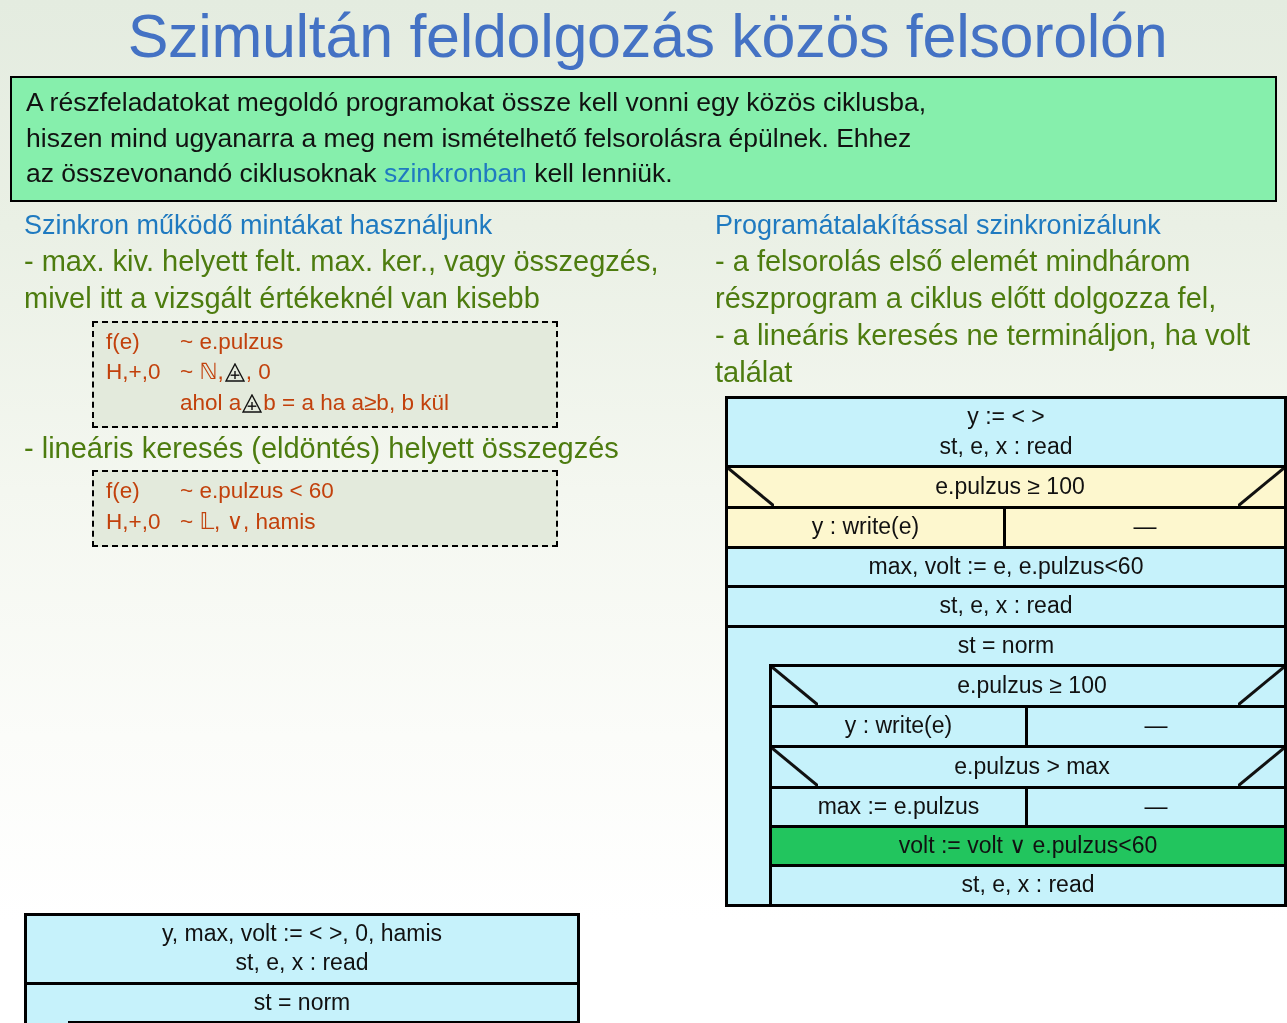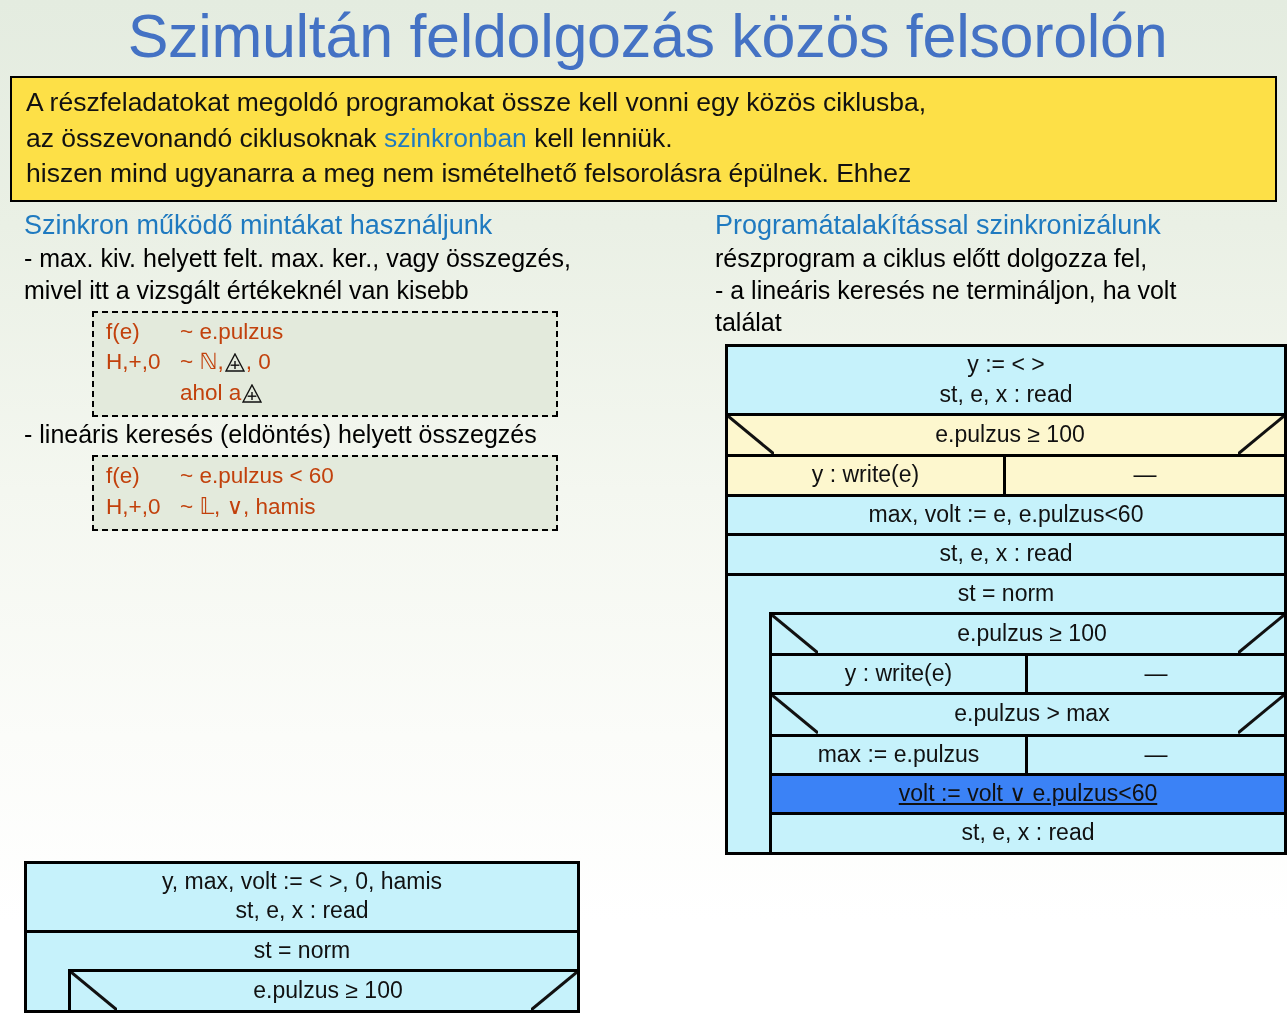--- a/index.html
+++ b/index.html
@@ -19,21 +19,21 @@
     font-size: 61px;
     font-weight: 400;
     line-height: 1.12;
     padding: 2px 0 4px 8px;
     letter-spacing: -0.3px;
   }
 
   
   .lead-box {
     margin: 2px 10px 0 10px;
-    background: #fde047;
+    background: #86efac;
     border: 2px solid #000;
     padding: 7px 14px 9px 14px;
   }
   .lead-line {
     font-size: 26.5px;
     color: #111;
     line-height: 1.33;
     white-space: nowrap;
   }
   .accent { color: #1f7ac0; }
@@ -45,22 +45,22 @@
   .col-right { width: 587px; padding-left: 10px; }
 
   .col-head {
     color: #1f7ac0;
     font-size: 27px;
     line-height: 1.15;
     margin-bottom: 2px;
     white-space: nowrap;
   }
   .body-line {
-    font-size: 25px;
-    color: #000000;
+    font-size: 29px;
+    color: #4d7c0f;
     line-height: 1.27;
     white-space: nowrap;
   }
 
   
   .spec-box {
     background: #e3eadc;
     border: 2px dashed #000;
     margin: 4px 0 2px 68px;
     padding: 4px 12px 7px 12px;
@@ -93,21 +93,21 @@
     font-size: 23px;
     color: #111;
   }
   .struct .row {
     border-top: 3px solid #000;
     text-align: center;
     padding: 3px 4px 4px 4px;
     line-height: 1.28;
   }
   .struct .row:first-child { border-top: none; }
-  .struct .row.y { background: #3b82f6; text-decoration: underline; }
+  .struct .row.y { background: #22c55e; }
 
   
   .loop { border-top: 3px solid #000; }
   .loop > .loop-cond {
     text-align: center;
     padding: 3px 4px 4px 4px;
     line-height: 1.28;
     border-radius: 10px;
   }
   .loop > .loop-body {
@@ -146,22 +146,22 @@
   .struct-left  { margin: 6px 0 0 24px; width: 556px; }
   .struct-right { margin: 6px 0 0 10px; width: 562px; }
 </style>
 </head>
 <body>
 
 <div class="slide-title">Szimultán feldolgozás közös felsorolón</div>
 
 <div class="lead-box">
   <div class="lead-line">A részfeladatokat megoldó programokat össze kell vonni egy közös ciklusba,</div>
+  <div class="lead-line">hiszen mind ugyanarra a meg nem ismételhető felsorolásra épülnek. Ehhez</div>
   <div class="lead-line"><span>az összevonandó ciklusoknak </span><span class="accent">szinkronban</span><span> kell lenniük.</span></div>
-  <div class="lead-line">hiszen mind ugyanarra a meg nem ismételhető felsorolásra épülnek. Ehhez</div>
 </div>
 
 <div class="columns">
 
   <div class="col col-left">
     <div class="col-head">Szinkron működő mintákat használjunk</div>
     <div class="body-line">- max. kiv. helyett felt. max. ker., vagy összegzés,</div>
     <div class="body-line">mivel itt a vizsgált értékeknél van kisebb</div>
 
     <div class="spec-box">
@@ -184,39 +184,41 @@
       <div class="spec-line">
         <span class="ind"></span>
           <span>ahol a</span>
           <span class="triplus">
             <svg viewBox="0 0 20 19">
               <polygon points="10,1 19,18 1,18" fill="none" stroke="#111" stroke-width="1.4"></polygon>
               <line x1="10" y1="8" x2="10" y2="16" stroke="#111" stroke-width="1.4"></line>
               <line x1="5.6" y1="12.2" x2="14.4" y2="12.2" stroke="#111" stroke-width="1.4"></line>
             </svg>
           </span>
+          <span>b = a ha a≥b, b kül</span>
       </div>
     </div>
 
     <div class="body-line">- lineáris keresés (eldöntés) helyett összegzés</div>
 
     <div class="spec-box">
       <div class="spec-line">
         <span class="lbl">f(e)</span>
           <span>~ e.pulzus &lt; 60</span>
       </div>
       <div class="spec-line">
         <span class="lbl">H,+,0</span>
           <span>~ 𝕃, ∨, hamis</span>
       </div>
     </div>
   </div>
 
   <div class="col col-right">
     <div class="col-head">Programátalakítással szinkronizálunk</div>
+    <div class="body-line">- a felsorolás első elemét mindhárom</div>
     <div class="body-line">részprogram a ciklus előtt dolgozza fel,</div>
     <div class="body-line">- a lineáris keresés ne termináljon, ha volt</div>
     <div class="body-line">találat</div>
 
     <div class="struct struct-right">
 
       <div class="row">
         <div>y := &lt; &gt;</div>
         <div>st, e, x : read</div>
       </div>

